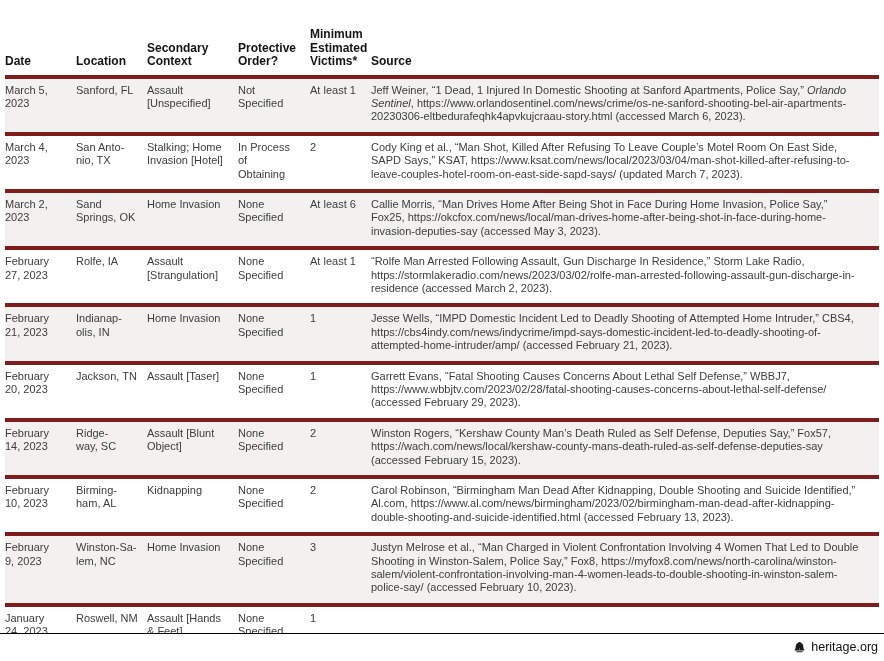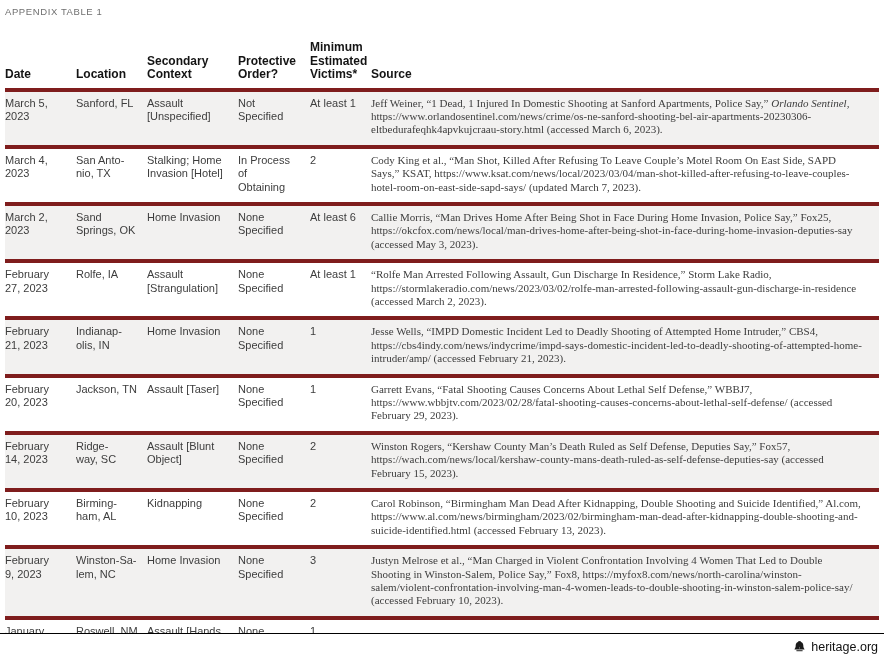--- a/index.html
+++ b/index.html
@@ -54,47 +54,47 @@
   tbody tr { border-top: 4px solid #7f1d1d; }
   tbody tr.alt { background: #f2f1f0; }
   tbody td {
     font-size: 11px;
     line-height: 13.4px;
     vertical-align: top;
     padding: 5px 8px 8px 0;
     color: #3d3d3d;
   }
   td.pre { white-space: pre-line; }
-  td.source { padding-right: 16px; overflow-wrap: break-word; font-family: Liberation Serif, serif; }
+  td.source { padding-right: 16px; overflow-wrap: break-word; }
   td.source em { font-style: italic; }
 
   .footer {
     position: absolute;
     left: 0; right: 0; bottom: 0;
     height: 28px;
     border-top: 1px solid #000;
     background: #fff;
   }
   .footer-inner {
     display: flex;
     justify-content: flex-end;
+    align-items: center;
     gap: 5px;
     padding: 6px 6px 0 0;
   }
   .bell { width: 13px; height: 13px; display: inline-block; }
   .site {
     font-size: 12.5px;
     color: #111;
   }
 </style>
 </head>
 <body>
 
 <div class="page">
-  <div class="eyebrow">APPENDIX TABLE 1</div>
   <div class="title">
   </div>
 
   <table class="dgu">
     <colgroup>
       <col class="c-date">
         <col class="c-loc">
         <col class="c-context">
       <col class="c-order">
         <col class="c-victims">

